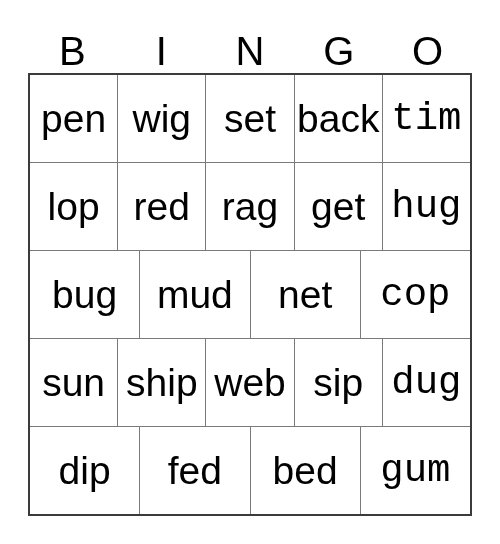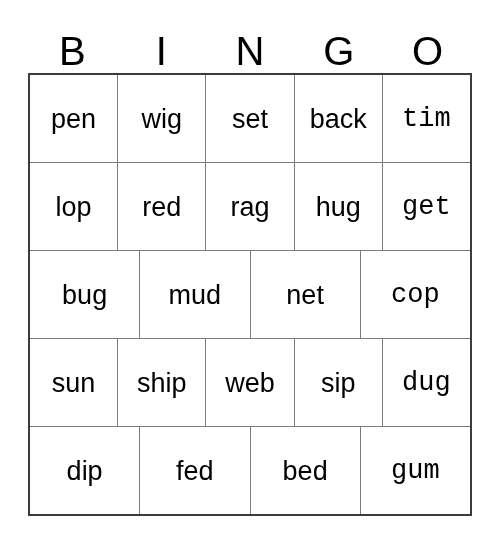--- a/index.html
+++ b/index.html
@@ -76,21 +76,21 @@
     justify-content: center;
     border-right: 1px solid #7a7a7a;
     box-sizing: border-box;
     overflow: hidden;
   }
   .grid-row .grid-cell:last-child {
     border-right: none;
     font-family: Liberation Mono, monospace;
   }
   .cell-text {
-    font-size: 27px;
+    font-size: 39px;
     line-height: 36px;
     color: #000000;
     font-weight: 400;
     white-space: nowrap;
     user-select: none;
   }
 </style>
 </head>
 <body>
 
@@ -128,24 +128,24 @@
       <div class="grid-cell">
           <span class="cell-text">lop</span>
         </div>
       <div class="grid-cell">
           <span class="cell-text">red</span>
         </div>
       <div class="grid-cell">
           <span class="cell-text">rag</span>
         </div>
       <div class="grid-cell">
-          <span class="cell-text">hug</span>
+          <span class="cell-text">get</span>
         </div>
       <div class="grid-cell">
-          <span class="cell-text">get</span>
+          <span class="cell-text">hug</span>
         </div>
     </div>
 
     <div class="grid-row">
       <div class="grid-cell">
           <span class="cell-text">bug</span>
         </div>
       <div class="grid-cell">
           <span class="cell-text">mud</span>
         </div>

